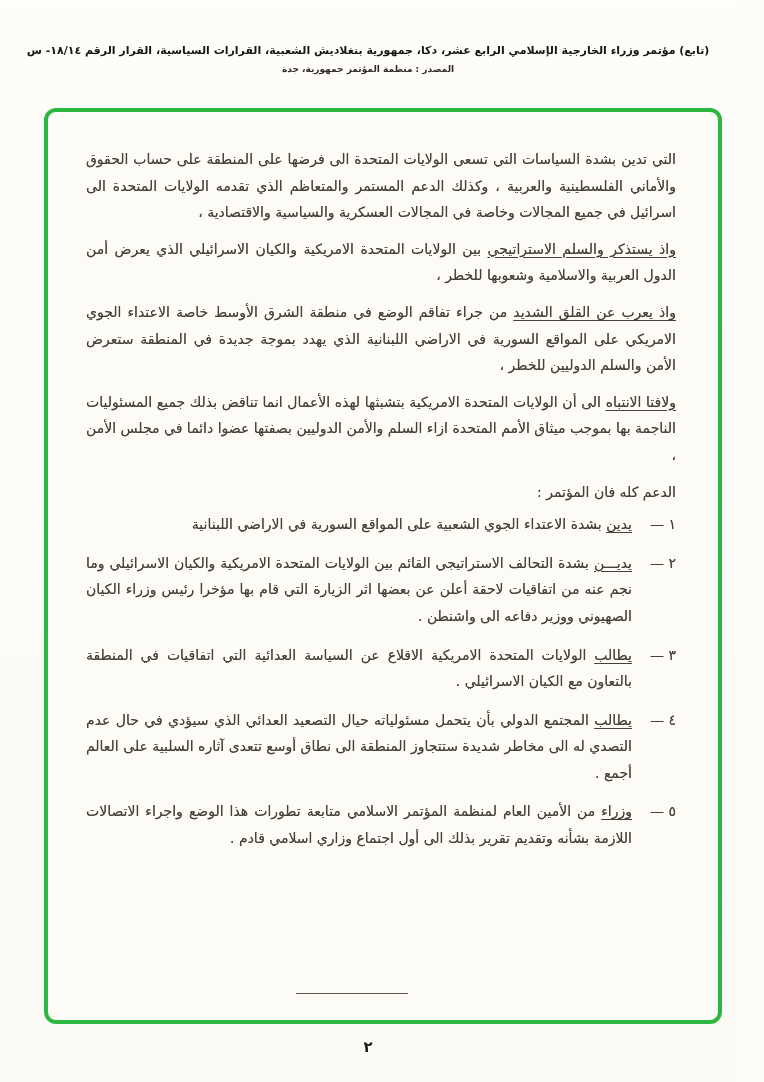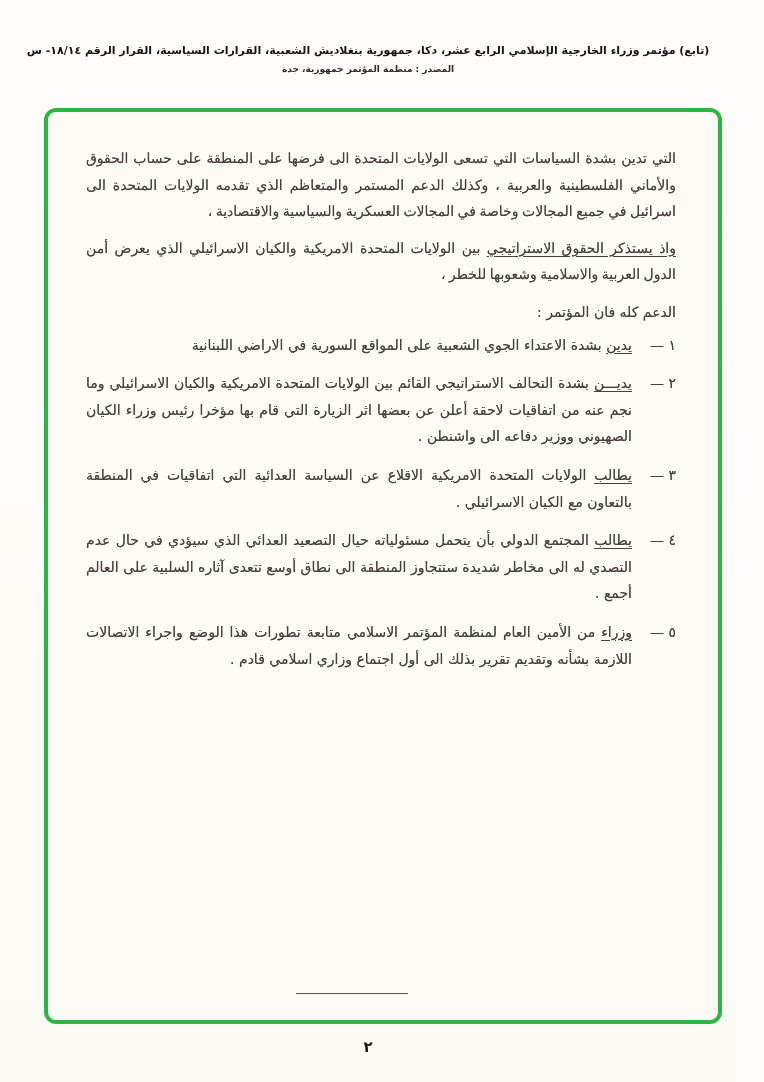--- a/index.html
+++ b/index.html
@@ -36,21 +36,21 @@
   .doc {
     position:absolute; top:34px; right:42px; left:38px; bottom:60px;
     direction:rtl;
     text-align:justify;
     font-size:14px;
     line-height:1.9;
     color:#45413a;
     text-shadow:0 0 0.5px rgba(70,64,55,0.65);
     overflow:hidden;
   }
-  .para { margin-bottom:10px;font-family:Liberation Serif, serif; }
+  .para { margin-bottom:10px; }
   .closing { margin-bottom:6px; }
   .lead {
     text-decoration:underline;
     text-underline-offset:3px;
   }
   .item {
     display:flex;
     margin-bottom:12px;
   }
   .item-num {
@@ -82,24 +82,30 @@
   </div>
 
   <div class="frame">
     <div class="doc">
 
       <p class="para">
         <span>التي تدين بشدة السياسات التي تسعى الولايات المتحدة الى فرضها على المنطقة على حساب الحقوق والأماني الفلسطينية والعربية ، وكذلك الدعم المستمر والمتعاظم الذي تقدمه الولايات المتحدة الى اسرائيل في جميع المجالات وخاصة في المجالات العسكرية والسياسية والاقتصادية ،</span>
       </p>
 
       <p class="para">
-        <span class="lead">واذ يستذكر الحقوق الاستراتيجي</span><span> بين الولايات المتحدة الامريكية والكيان الاسرائيلي الذي يعرض أمن الدول العربية والاسلامية وشعوبها للخطر ،</span>
+        <span class="lead">واذ يستذكر والسلم الاستراتيجي</span><span> بين الولايات المتحدة الامريكية والكيان الاسرائيلي الذي يعرض أمن الدول العربية والاسلامية وشعوبها للخطر ،</span>
       </p>
 
+      <p class="para">
+        <span class="lead">واذ يعرب عن القلق الشديد</span><span> من جراء تفاقم الوضع في منطقة الشرق الأوسط خاصة الاعتداء الجوي الامريكي على المواقع السورية في الاراضي اللبنانية الذي يهدد بموجة جديدة في المنطقة ستعرض الأمن والسلم الدوليين للخطر ،</span>
+      </p>
 
+      <p class="para">
+        <span class="lead">ولافتا الانتباه</span><span> الى أن الولايات المتحدة الامريكية بتشبثها لهذه الأعمال انما تناقض بذلك جميع المسئوليات الناجمة بها بموجب ميثاق الأمم المتحدة ازاء السلم والأمن الدوليين بصفتها عضوا دائما في مجلس الأمن ،</span>
+      </p>
 
       <p class="closing">الدعم كله فان المؤتمر :</p>
 
       <div class="item">
         <span class="item-num">١ —</span>
         <span class="item-text"><span class="lead">يدين</span><span> بشدة الاعتداء الجوي الشعبية على المواقع السورية في الاراضي اللبنانية</span></span>
       </div>
 
       <div class="item">
         <span class="item-num">٢ —</span>

